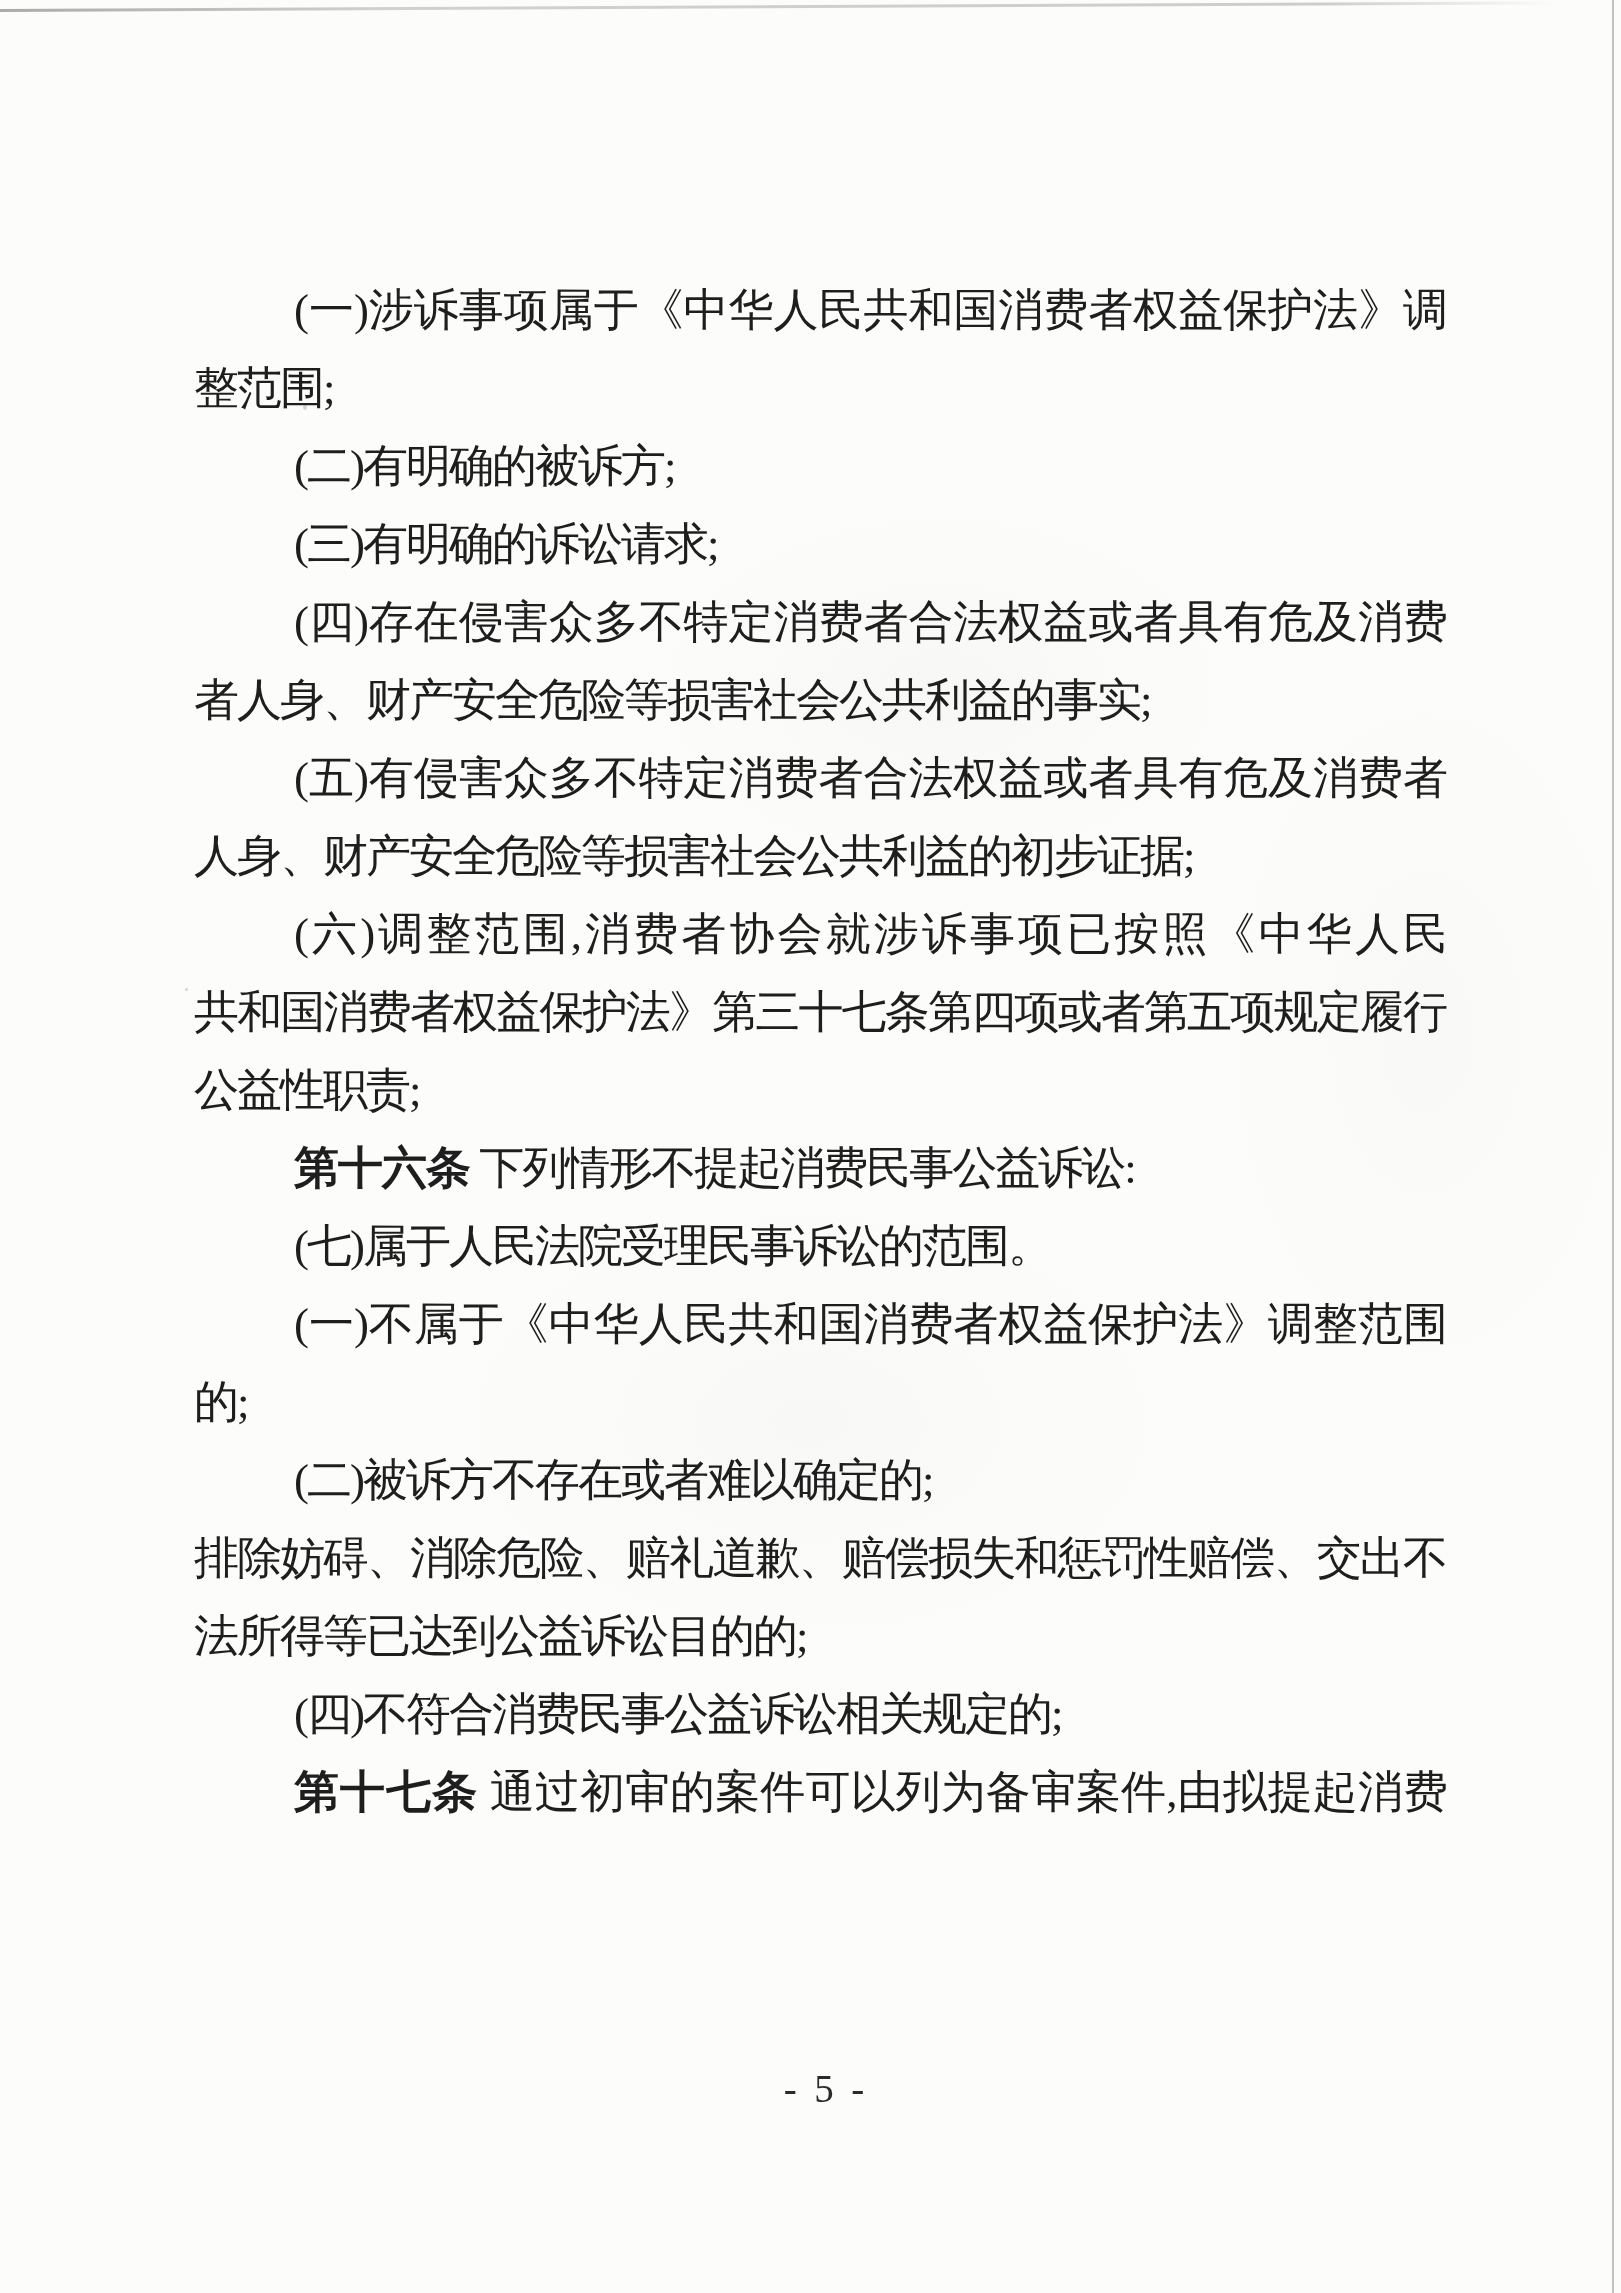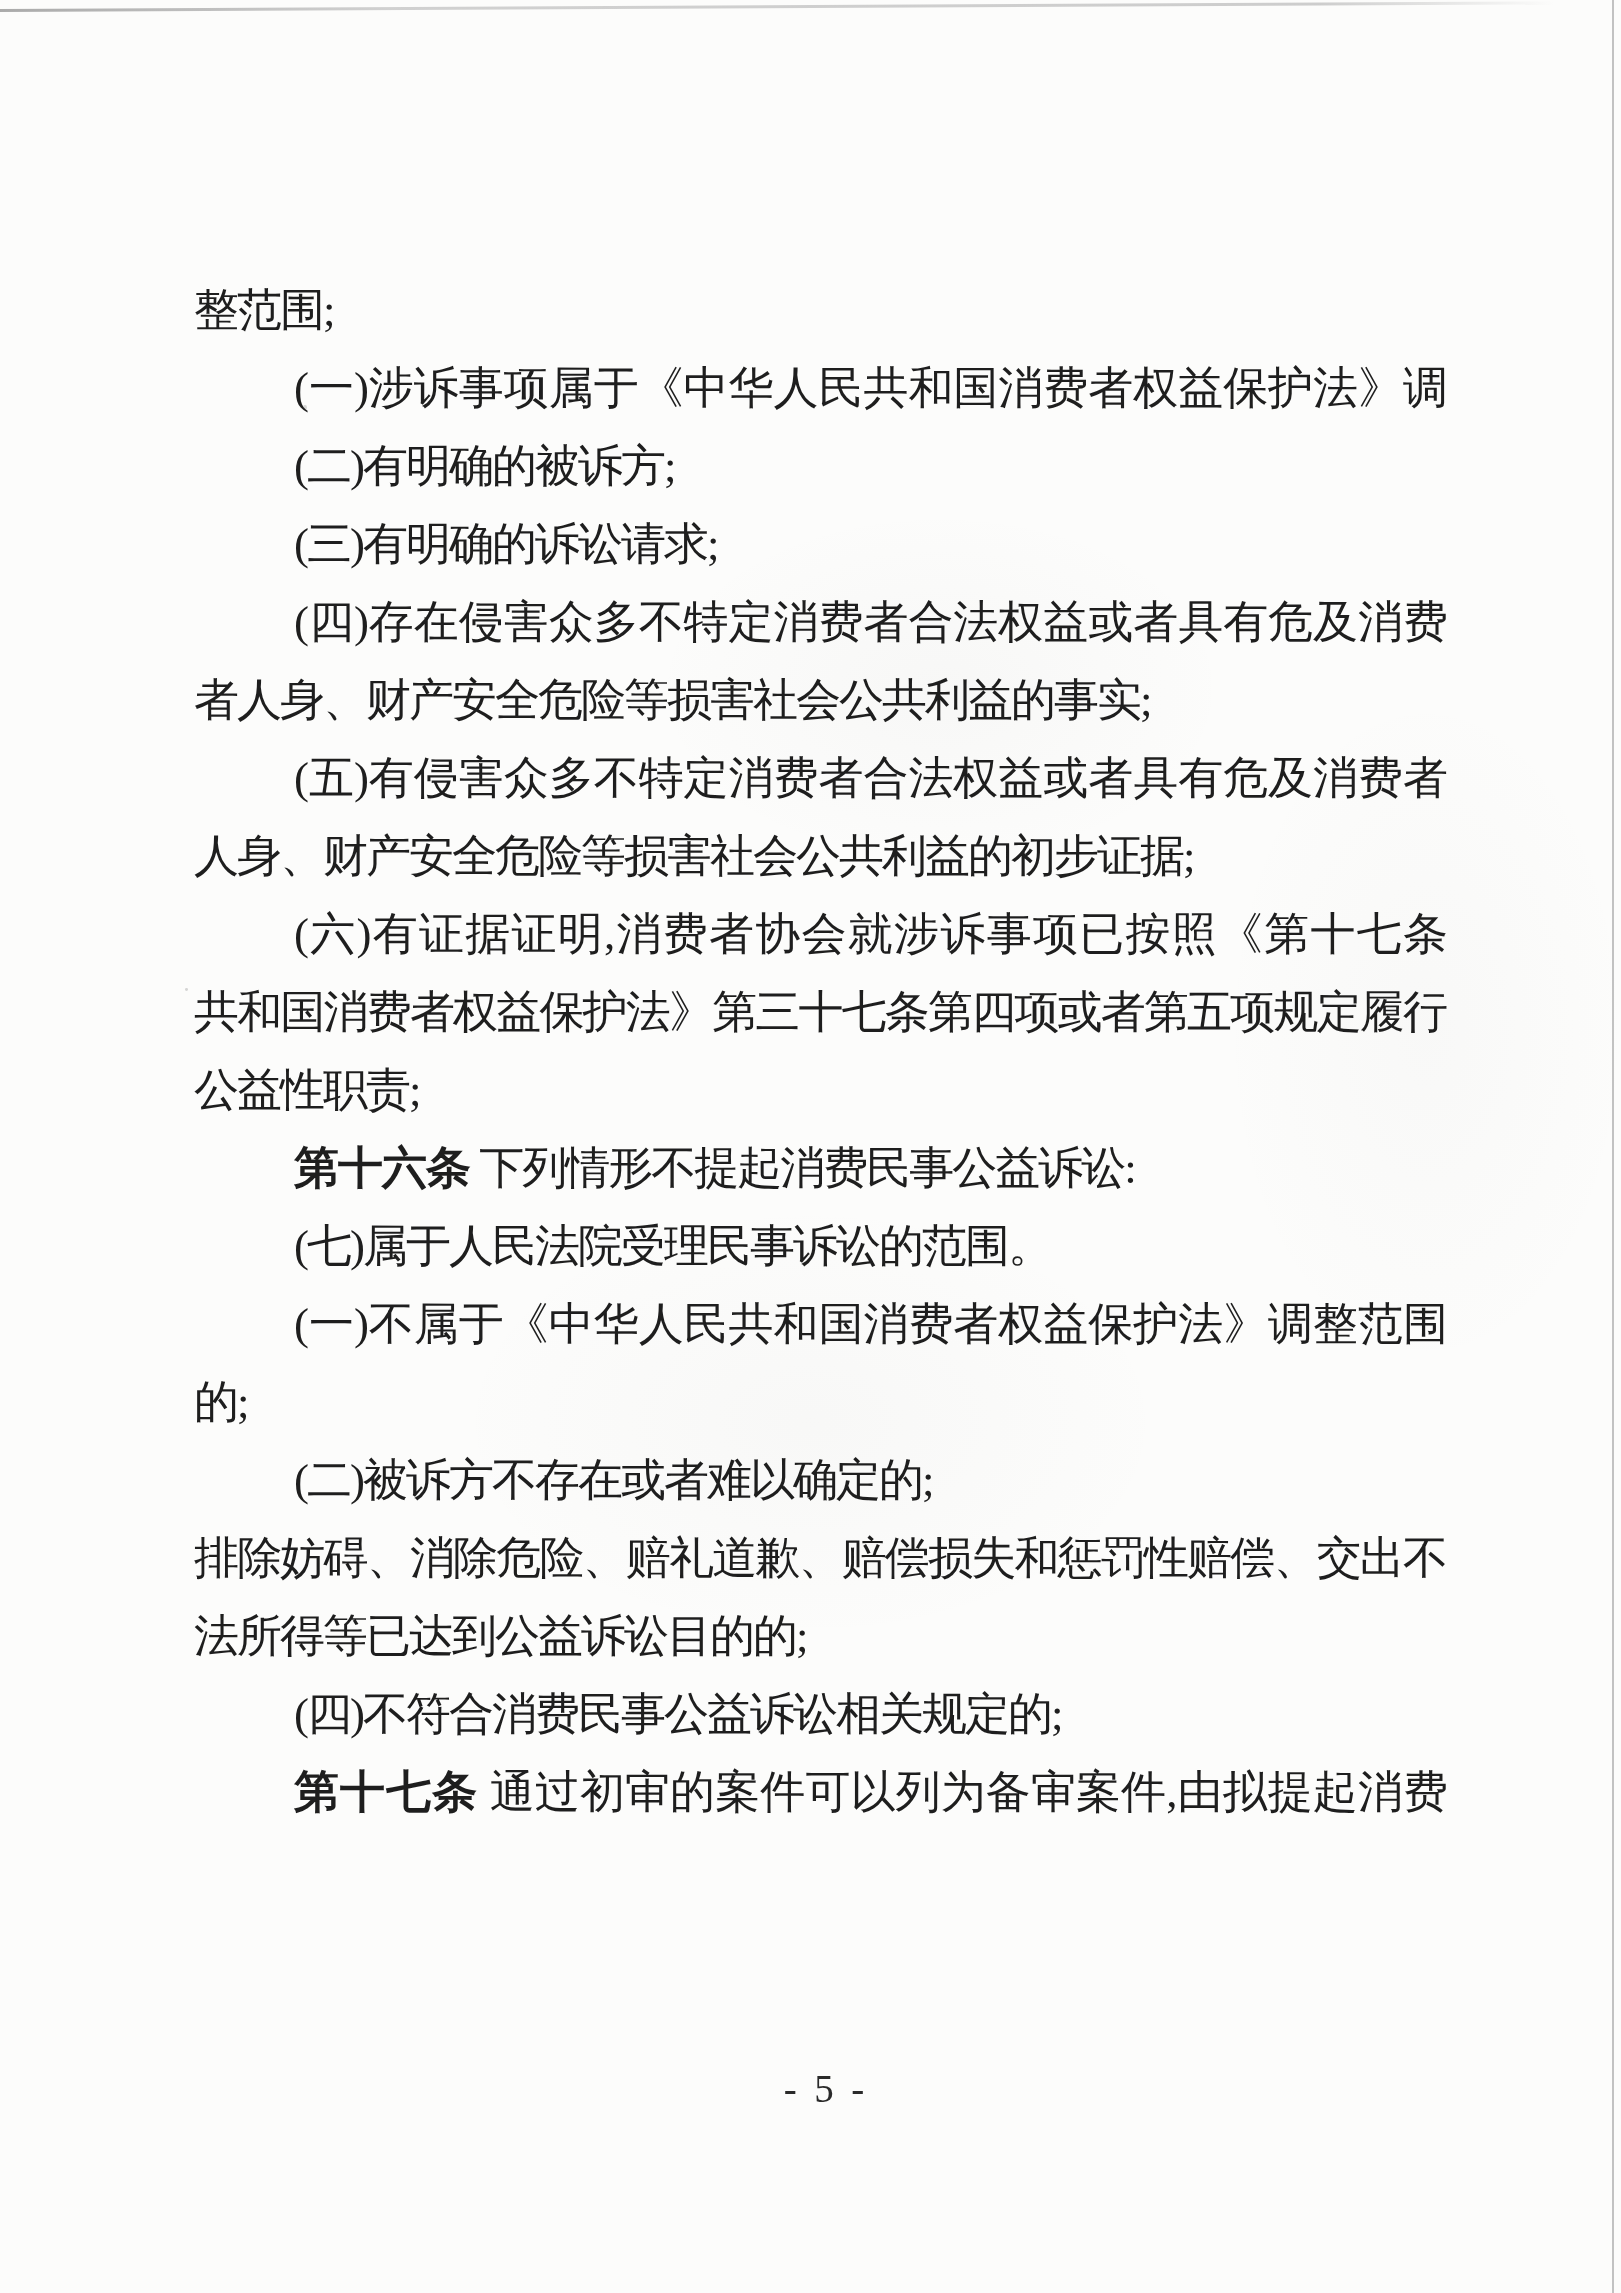--- a/index.html
+++ b/index.html
@@ -88,29 +88,29 @@
 </head>
 <body>
 
 <div class="paper-noise"></div>
 <div class="scan-line-top"></div>
 <div class="scan-line-right"></div>
 <div class="speck speck-a"></div>
 <div class="speck speck-b"></div>
 
 <div class="doc-body">
+    <div class="line indent just"><span class="seg">(一)涉诉事项属于《中华人民共和国消费者权益保护法》调</span></div>
     <div class="line"><span class="seg">整范围;</span></div>
-    <div class="line indent just"><span class="seg">(一)涉诉事项属于《中华人民共和国消费者权益保护法》调</span></div>
     <div class="line indent"><span class="seg">(二)有明确的被诉方;</span></div>
     <div class="line indent"><span class="seg">(三)有明确的诉讼请求;</span></div>
     <div class="line indent just"><span class="seg">(四)存在侵害众多不特定消费者合法权益或者具有危及消费</span></div>
     <div class="line"><span class="seg">者人身、财产安全危险等损害社会公共利益的事实;</span></div>
     <div class="line indent just"><span class="seg">(五)有侵害众多不特定消费者合法权益或者具有危及消费者</span></div>
     <div class="line"><span class="seg">人身、财产安全危险等损害社会公共利益的初步证据;</span></div>
-    <div class="line indent just"><span class="seg">(六)有证据证明,消费者协会就涉诉事项已按照《第十七条</span></div>
+    <div class="line indent just"><span class="seg">(六)调整范围,消费者协会就涉诉事项已按照《中华人民</span></div>
     <div class="line just"><span class="seg">共和国消费者权益保护法》第三十七条第四项或者第五项规定履行</span></div>
     <div class="line"><span class="seg">公益性职责;</span></div>
     <div class="line indent"><span class="seg bold">第十六条</span><span class="seg"> 下列情形不提起消费民事公益诉讼:</span></div>
     <div class="line indent"><span class="seg">(七)属于人民法院受理民事诉讼的范围。</span></div>
     <div class="line indent just"><span class="seg">(一)不属于《中华人民共和国消费者权益保护法》调整范围</span></div>
     <div class="line"><span class="seg">的;</span></div>
     <div class="line indent"><span class="seg">(二)被诉方不存在或者难以确定的;</span></div>
     <div class="line just"><span class="seg">排除妨碍、消除危险、赔礼道歉、赔偿损失和惩罚性赔偿、交出不</span></div>
     <div class="line"><span class="seg">法所得等已达到公益诉讼目的的;</span></div>
     <div class="line indent"><span class="seg">(四)不符合消费民事公益诉讼相关规定的;</span></div>

